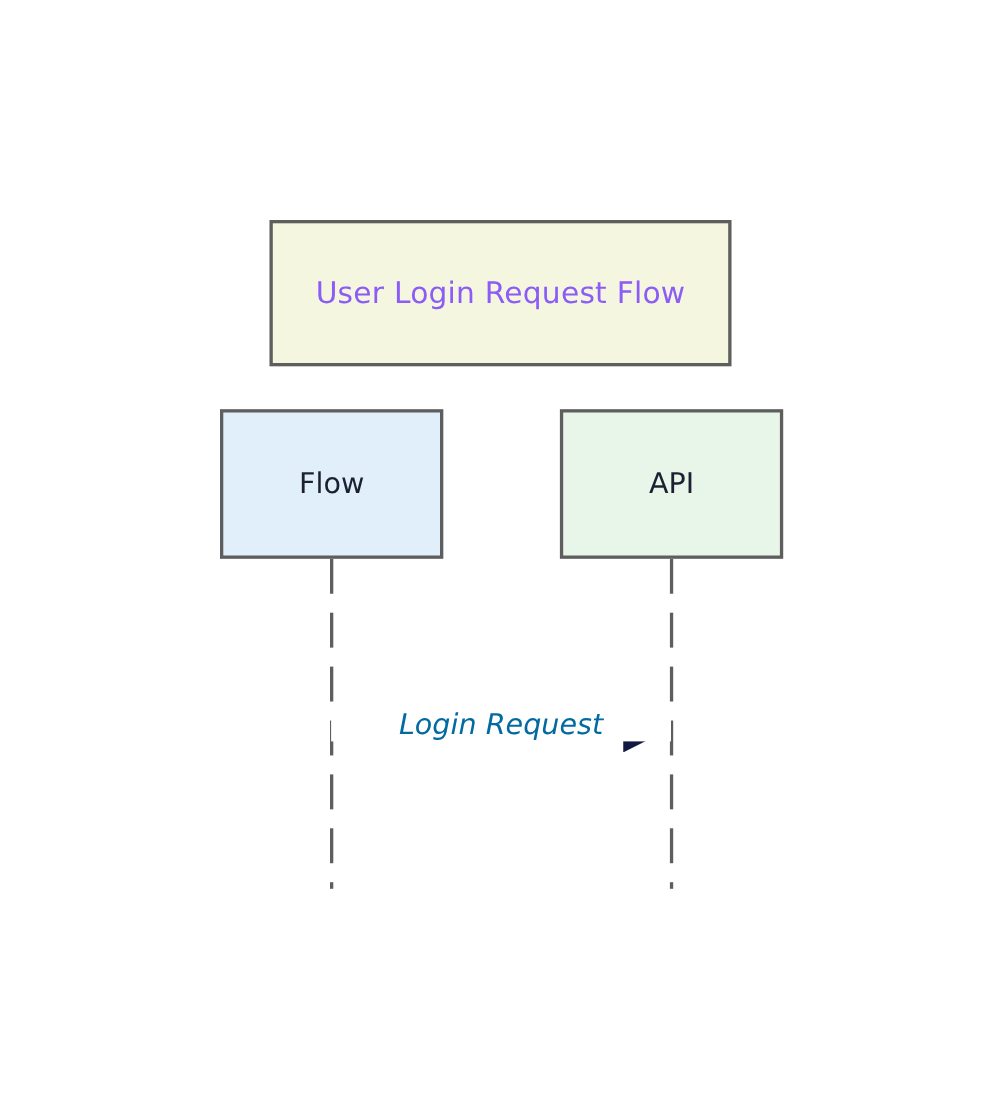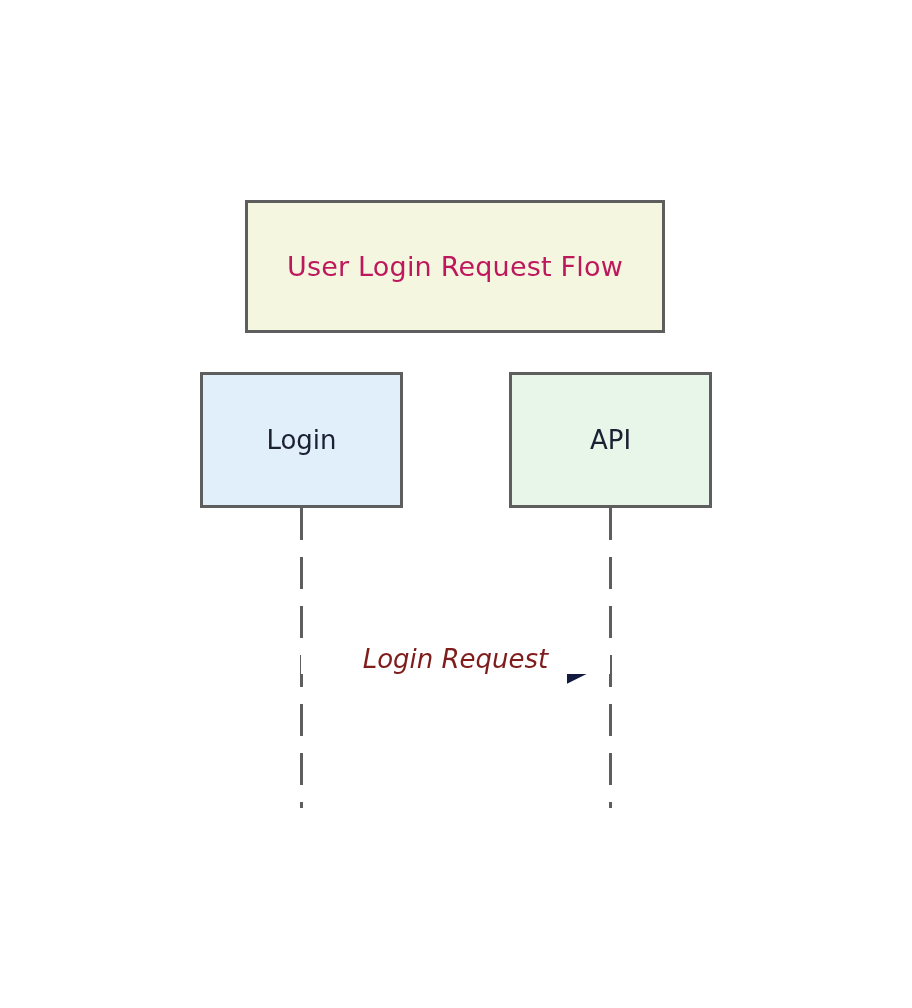--- a/index.html
+++ b/index.html
@@ -29,21 +29,21 @@
     height: 133px;
     box-sizing: border-box;
     background: #f5f6e0;
     border: 3px solid #5e5e5e;
     display: flex;
     align-items: center;
     justify-content: center;
   }
   .title-text {
     font-size: 27px;
-    color: #be185d;
+    color: #8b5cf6;
     letter-spacing: 0.2px;
     white-space: nowrap;
   }
 
   
   .participant-box {
     position: absolute;
     top: 372px;
     width: 203px;
     height: 136px;
@@ -95,38 +95,38 @@
     pointer-events: none;
   }
   .message-label {
     position: absolute;
     left: 301px;
     top: 644px;
     width: 309px;
     text-align: center;
     font-size: 26px;
     font-style: italic;
-    color: #7f1d1d;
+    color: #0369a1;
     white-space: nowrap;
     background: #ffffff;
     padding: 0 2px;
     box-sizing: border-box;
   }
 </style>
 </head>
 <body>
 
 <div id="canvas">
 
   <div class="title-box">
     <span class="title-text">User Login Request Flow</span>
   </div>
 
   <div class="participant-box user">
-    <span class="participant-label">Login</span>
+    <span class="participant-label">Flow</span>
   </div>
 
   <div class="participant-box api">
     <span class="participant-label">API</span>
   </div>
 
   <div class="lifeline user"></div>
   <div class="lifeline api"></div>
 
   <svg class="message-layer" width="912" height="1008" viewBox="0 0 912 1008">

